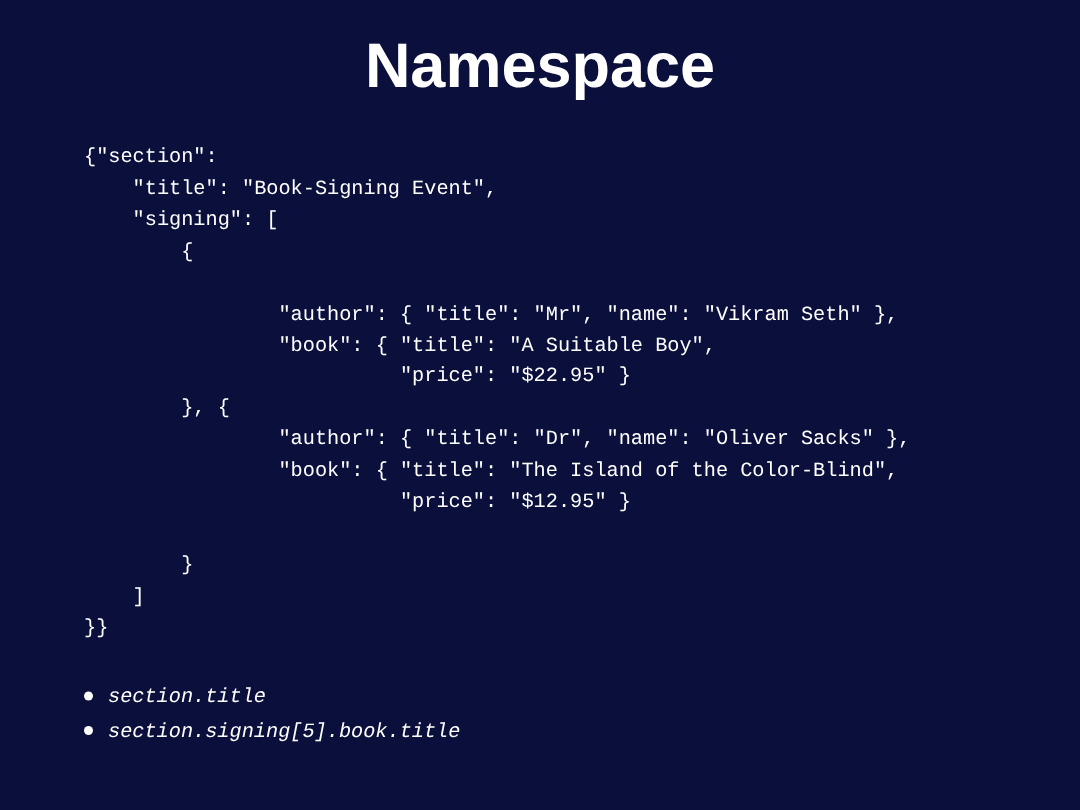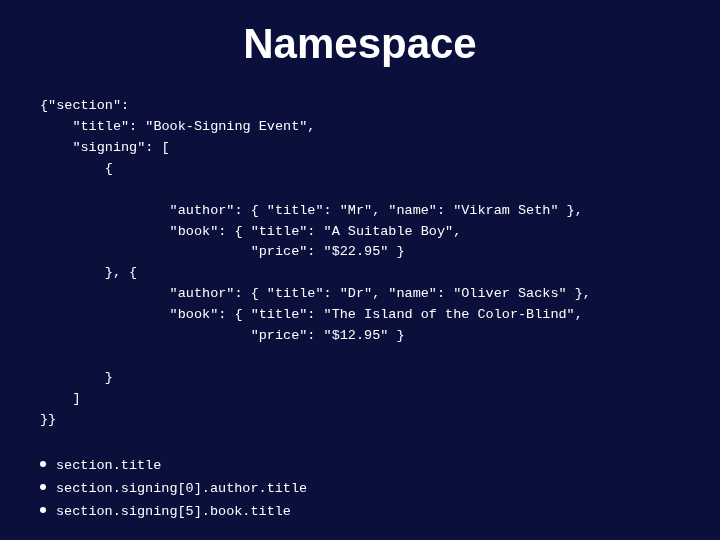--- a/index.html
+++ b/index.html
@@ -13,21 +13,21 @@
       height: 540px;
       background-color: #0a0f3c;
       font-family: 'Courier New', Courier, monospace;
       overflow: hidden;
     }
 
     .page-container {
       width: 720px;
       height: 420px;
       background-color: #0a0f3c;
-      padding: 20px 40px;
+      padding: 20px 56px;
     }
 
     .page-title {
       color: #ffffff;
       font-family: Arial, Helvetica, sans-serif;
       font-size: 42px;
       font-weight: bold;
       text-align: center;
       margin-bottom: 28px;
     }
@@ -38,20 +38,21 @@
       font-size: 13.5px;
       line-height: 1.55;
       white-space: pre;
       margin-bottom: 24px;
     }
 
     .bullet-list {
       list-style: none;
       padding: 0;
       margin: 0;
+      font-style: italic;
     }
 
     .bullet-list li {
       color: #ffffff;
       font-family: 'Courier New', Courier, monospace;
       font-size: 13.5px;
       line-height: 1.7;
       display: flex;
       align-items: flex-start;
       gap: 10px;
@@ -91,21 +92,17 @@
     ]
 }}</div>
 
   <ul class="bullet-list">
     <li>
       <span class="bullet-dot"></span>
       <span>section.title</span>
     </li>
     <li>
       <span class="bullet-dot"></span>
-      <span>section.signing[0].author.title</span>
-    </li>
-    <li>
-      <span class="bullet-dot"></span>
       <span>section.signing[5].book.title</span>
     </li>
   </ul>
 
 </div>
 
 </body></html>

